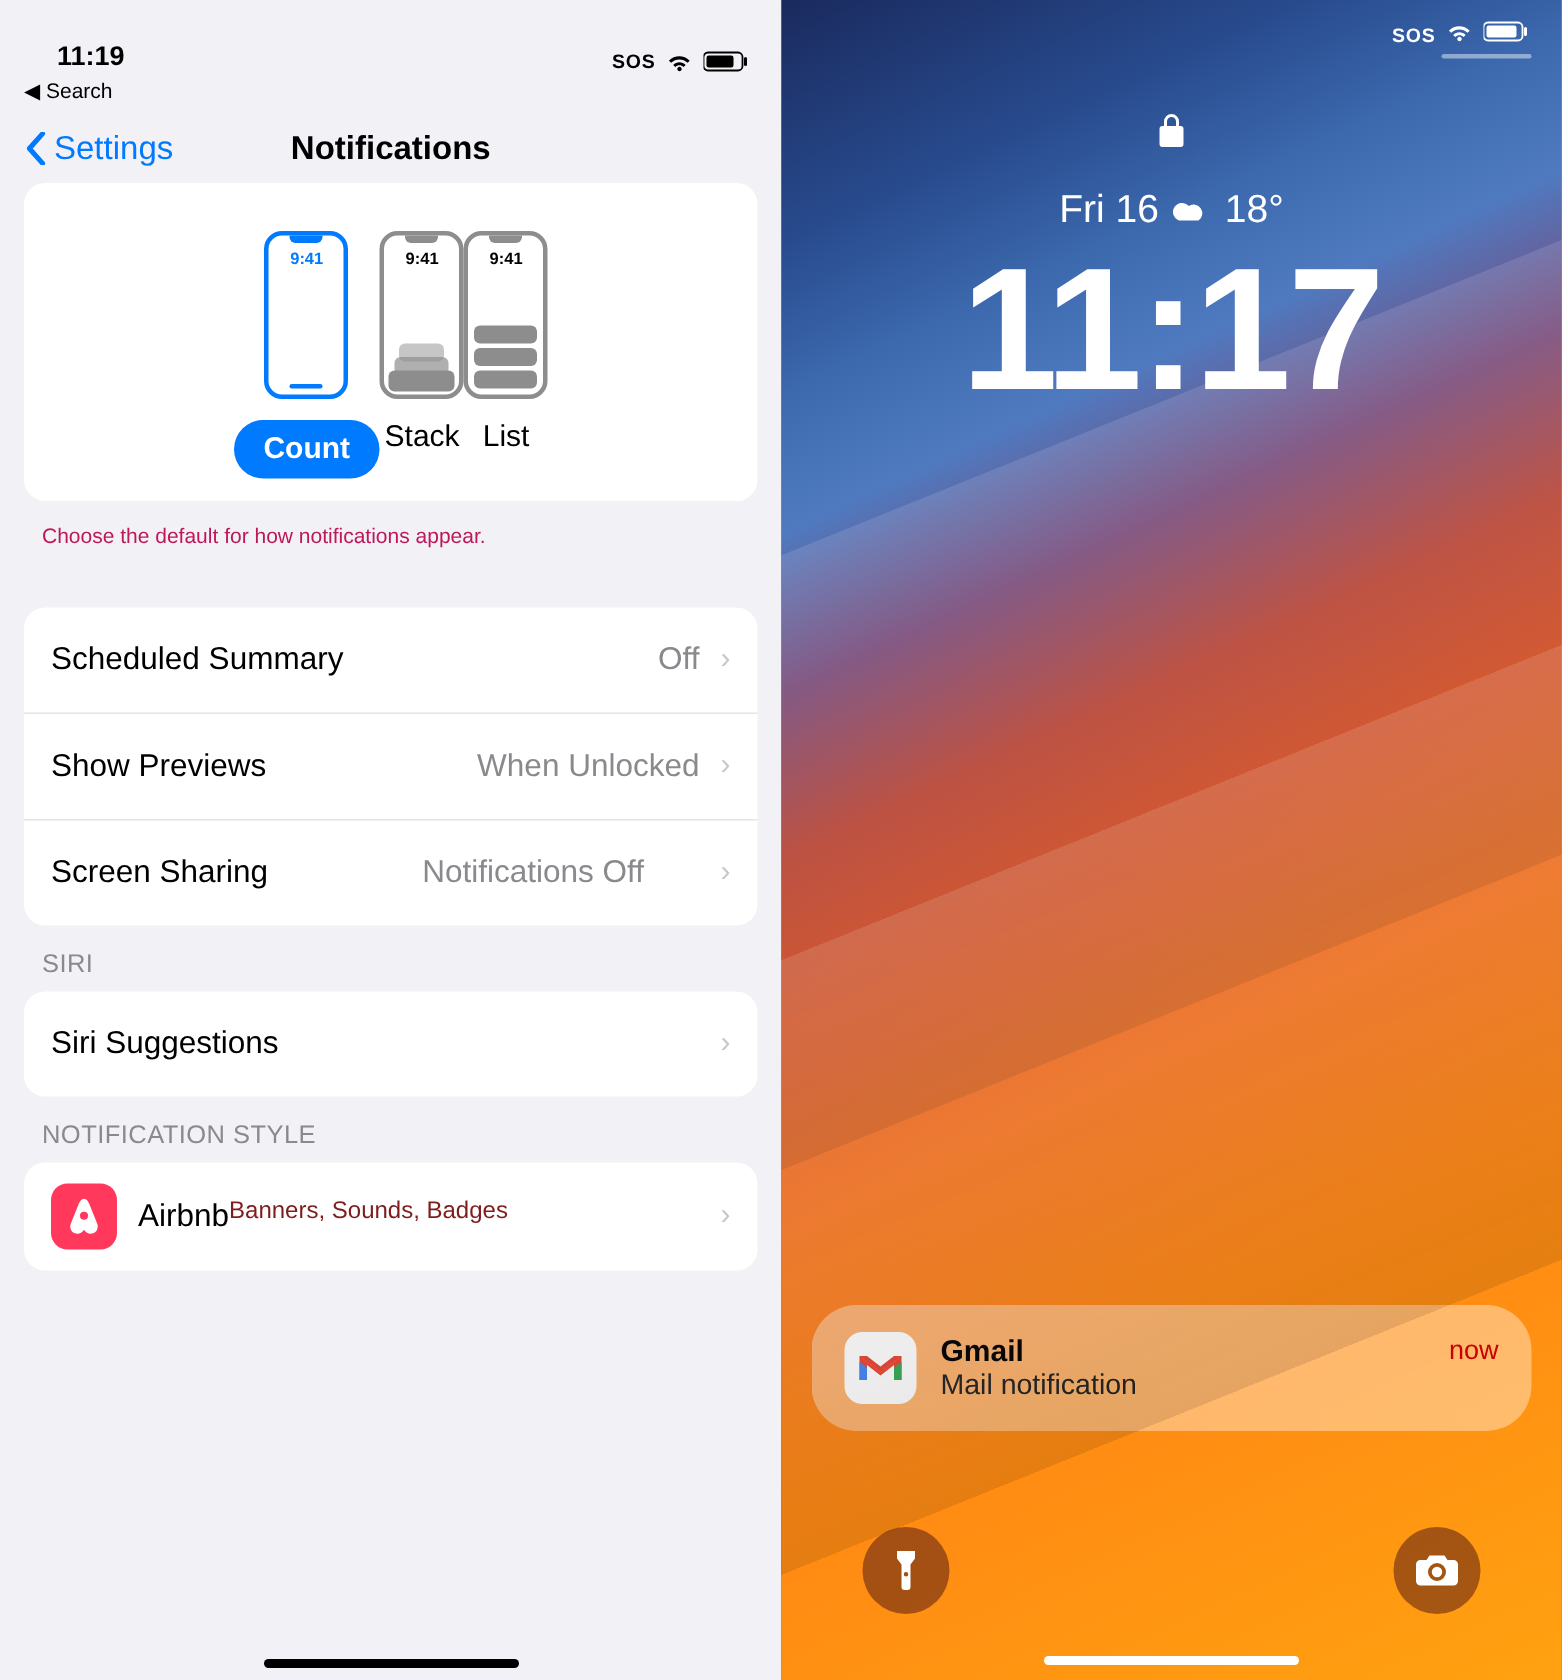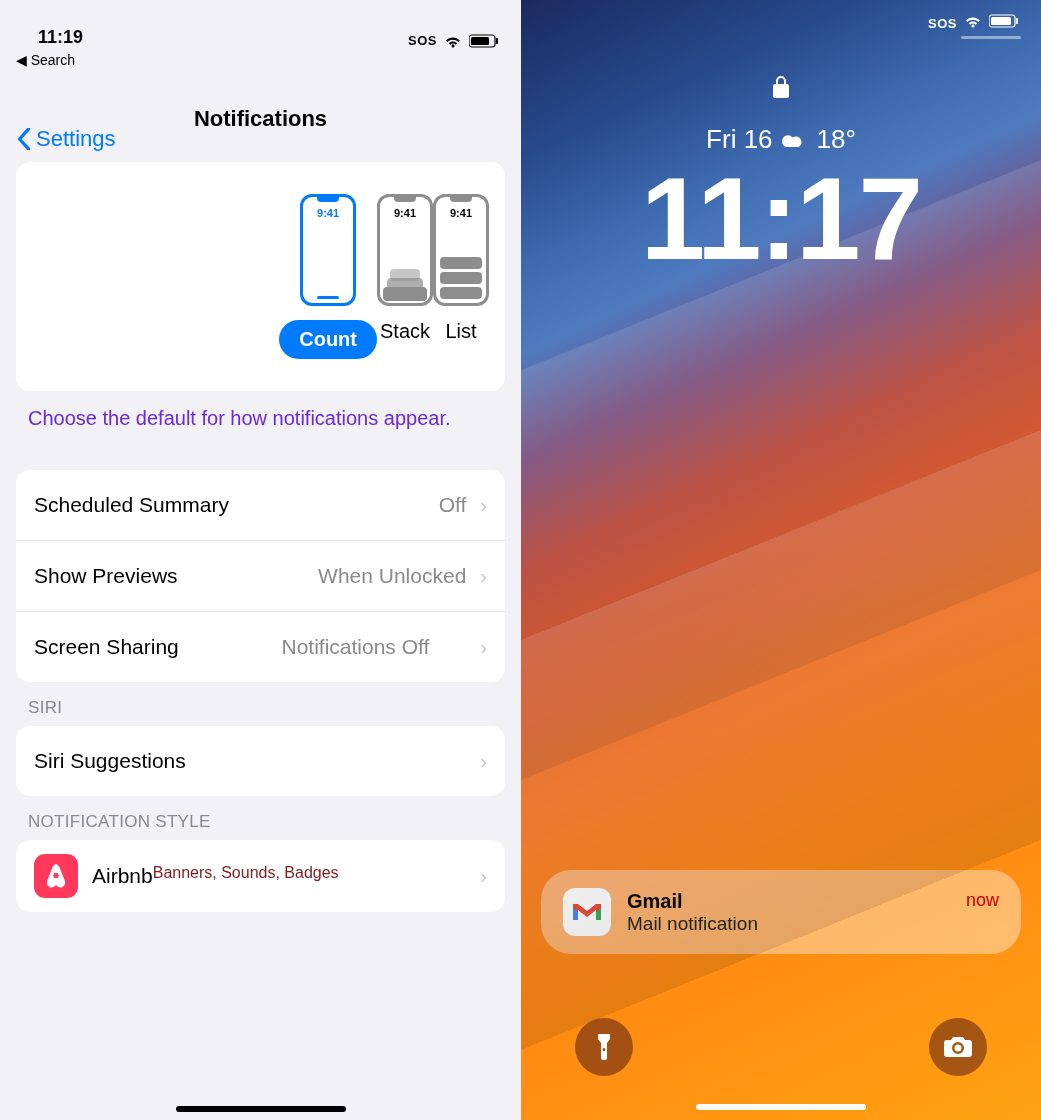--- a/index.html
+++ b/index.html
@@ -41,21 +41,20 @@
       align-items: center;
       padding: 18px 16px 10px;
       position: relative;
     }
     .nav-back {
       display: flex;
       align-items: center;
       color: #007aff;
       font-size: 22px;
       gap: 4px;
-      margin-top: 40px;
     }
     .nav-title {
       position: absolute;
       left: 50%;
       transform: translateX(-50%);
       font-weight: 600;
       font-size: 22px;
     }
     .section-header {
       color: #8a8a8e;
@@ -65,22 +64,22 @@
       letter-spacing: 0.3px;
     }
     .section-header.tight { padding-top: 16px; }
     .card {
       background: #fff;
       border-radius: 14px;
       margin: 0 16px;
     }
     .display-as {
       display: flex;
-      justify-content: flex-end;
-      padding: 32px 16px 32px;
+      justify-content: center;
+      padding: 32px 16px 15px;
     }
     .display-opt {
       display: flex;
       flex-direction: column;
       align-items: center;
       gap: 14px;
     }
     .phone-mock {
       width: 56px;
       height: 112px;
@@ -146,22 +145,22 @@
       font-size: 20px;
     }
     .opt-label.pill {
       background: #007aff;
       color: #fff;
       font-weight: 600;
       padding: 8px 20px;
       border-radius: 22px;
     }
     .footer-note {
-      color: #6d28d9;
-      font-size: 20px;
+      color: #be185d;
+      font-size: 14px;
       padding: 14px 28px 0;
       line-height: 1.35;
     }
     .list-row {
       display: flex;
       align-items: center;
       padding: 23px 18px;
       border-bottom: 1px solid #e4e4e7;
     }
     .list-row:last-child { border-bottom: none; gap: 37px; }

